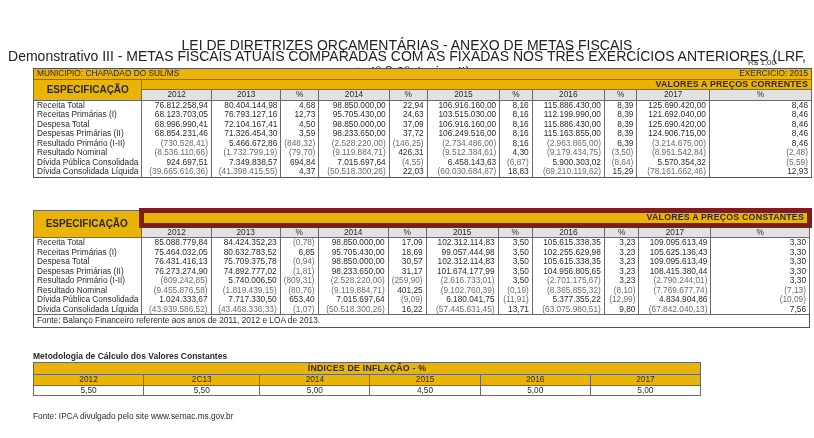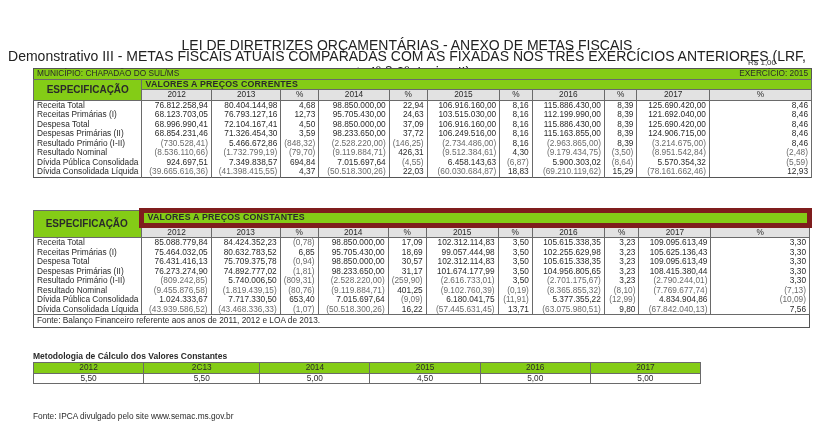--- a/index.html
+++ b/index.html
@@ -18,26 +18,26 @@
   .t2 { top: 48px; }
   .unit { position: absolute; top: 58px; left: 748px; font-size: 8px; }
   table { border-collapse: collapse; position: absolute; }
   td, th {
     font-size: 8.3px; padding: 0 3px; height: 9.5px; line-height: 9.5px;
     white-space: nowrap; font-weight: normal;
   }
   .main { left: 33px; width: 779px; }
   .main td.num { text-align: right; border-left: 1px solid #6a6a6a; border-right: 1px solid #6a6a6a; }
   .main td.lbl { text-align: left; border-right: 1px solid #6a6a6a; }
-  .gray { background: #84cc16; }
+  .gray { background: #eab308; }
   .hdr-row th { border: 1px solid #6a6a6a; background: #e2e2e2; text-align: center; }
   .outer { border: 1px solid #555; }
   .neg { color: #6a6a6a; }
   .spec { font-weight: bold; font-size: 10px; text-align: center; vertical-align: middle; }
-  .secthdr { text-align: left; font-weight: bold; font-size: 8.8px; letter-spacing: 0.2px; }
+  .secthdr { text-align: right; font-weight: bold; font-size: 8.8px; letter-spacing: 0.2px; }
   .munic { font-size: 8.3px; text-align: left; }
   .exer { font-size: 8.3px; text-align: right; }
   .fonte { font-size: 8.3px; text-align: left; padding-left: 3px; margin-left: 16px; }
   .metod-title { position: absolute; top: 351px; left: 33px; font-size: 8.5px; font-weight: bold; }
   .infl { left: 33px; top: 362px; width: 668px; }
   .infl td, .infl th { border: 1px solid #6a6a6a; text-align: center; }
   .fonte2 { position: absolute; top: 411px; left: 33px; font-size: 8.3px; }
 </style>
 </head>
 <body>
@@ -352,20 +352,23 @@
       <tr style="border-top:1px solid #6a6a6a;">
     <td colspan="12" class="fonte" style="height:12px;">Fonte: Balanço Financeiro referente aos anos de 2011, 2012 e LOA de 2013.</td>
   </tr>
 </tbody>
   </table>
 
 <div class="metod-title">Metodologia de Cálculo dos Valores Constantes</div>
 
 <table class="infl outer">
   <tbody>
+      <tr class="gray">
+    <td colspan="6" class="secthdr" style="text-align:center;height:11px;">ÍNDICES DE INFLAÇÃO - %</td>
+  </tr>
   <tr class="gray" id="infl-years">
         <td>2012</td>
         <td>2C13</td>
         <td>2014</td>
         <td>2015</td>
         <td>2016</td>
         <td>2017</td>
       </tr>
   <tr id="infl-rates">
         <td>5,50</td>

